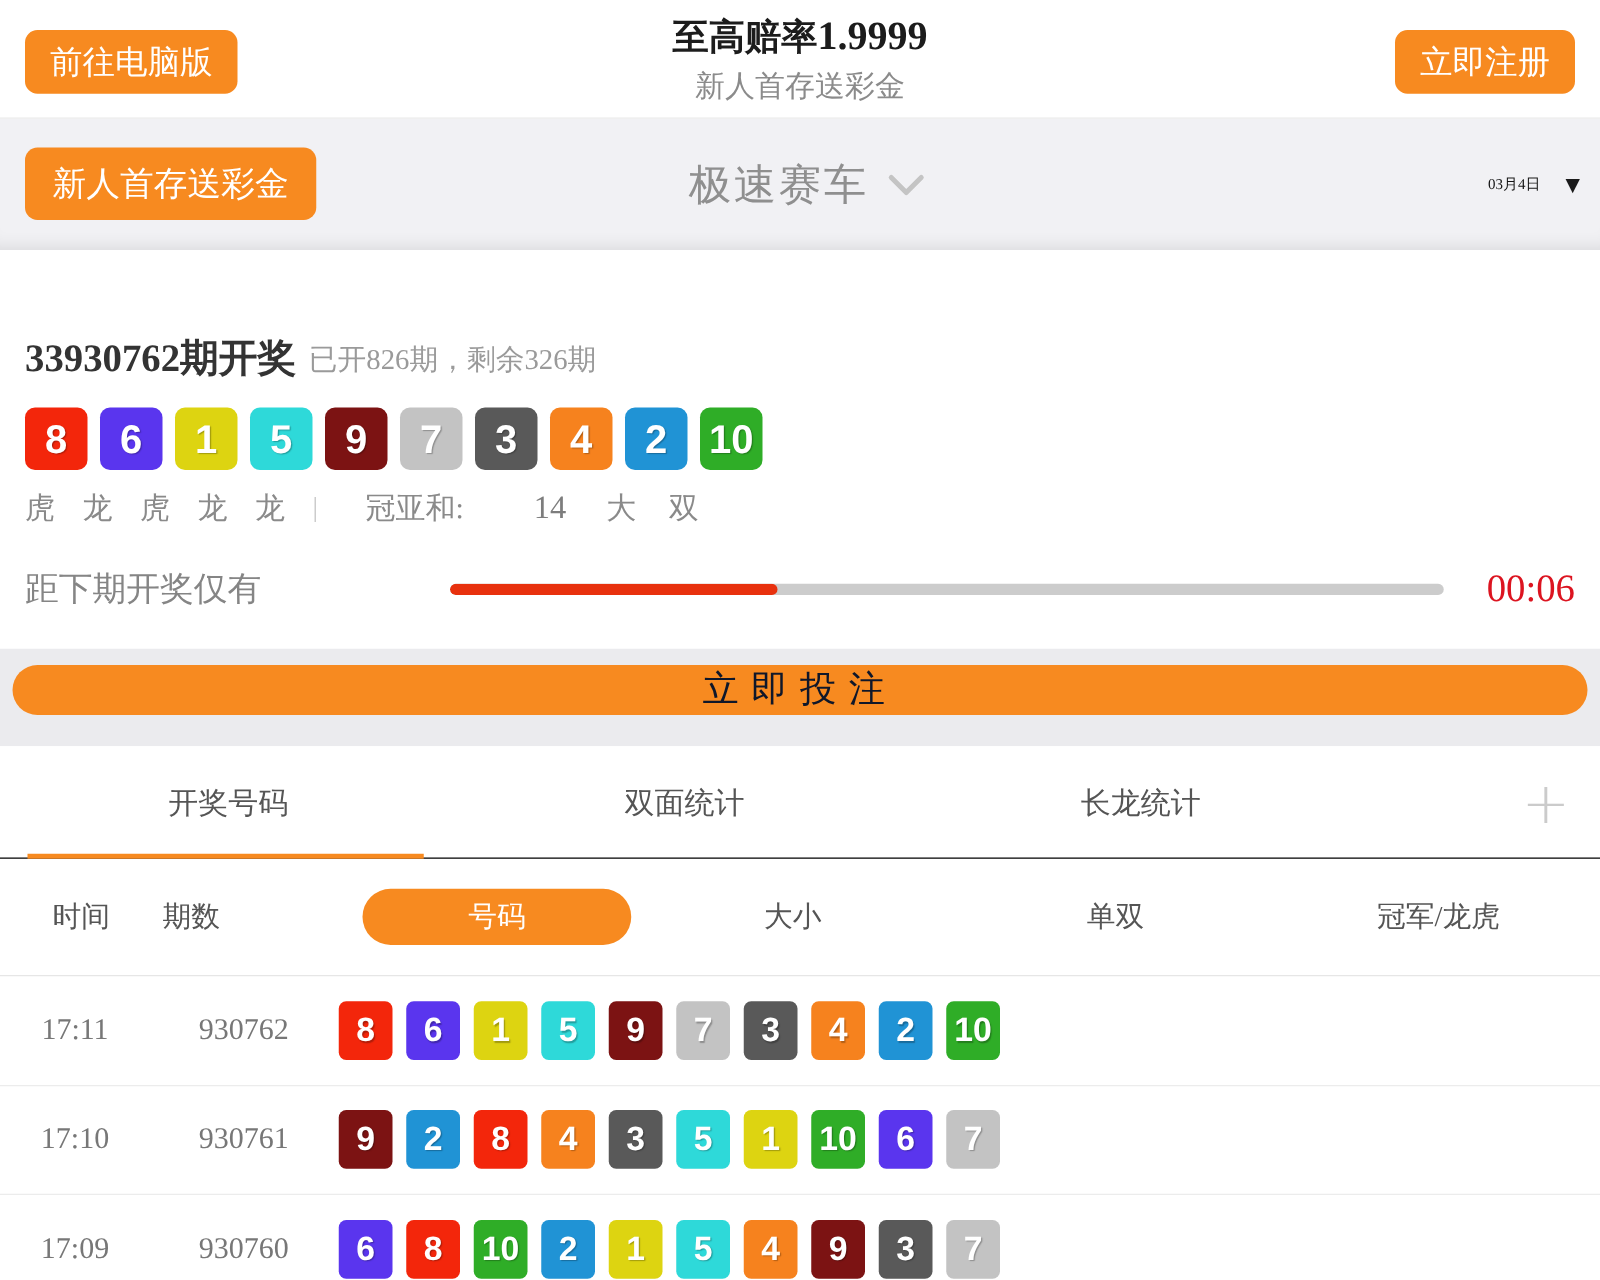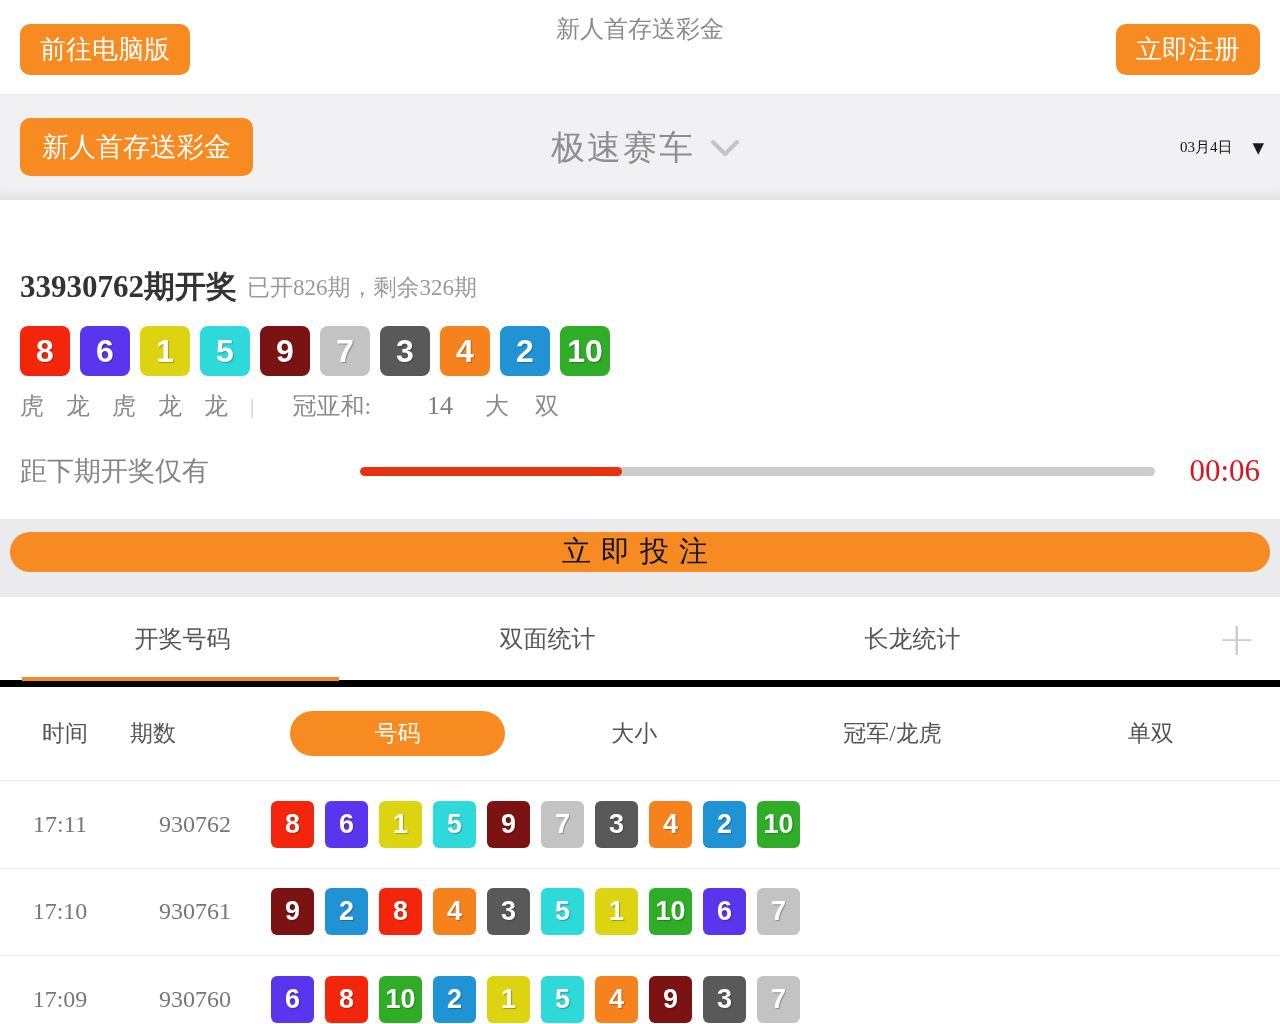--- a/index.html
+++ b/index.html
@@ -26,21 +26,21 @@
   
   .lottery-bar {
     height:105px; background:#f1f1f4; position:relative;
     box-shadow: inset 0 -14px 14px -12px rgba(0,0,0,0.10);
   }
   .view-all { position:absolute; left:20px; top:23px; font-size:27px; padding:11px 22px; }
   .lottery-center { position:absolute; left:0; right:0; top:0; height:100%; display:flex; align-items:center; justify-content:center; gap:14px;margin-left:12px; }
   .lottery-name { font-size:34px; color:#8f8f8f; letter-spacing:2px; }
   .chev { display:inline-flex; }
   .date-sel { position:absolute; right:16px; top:0; height:100%; display:flex; align-items:center; gap:20px; cursor:pointer; }
-  .date-text { font-size:15px; color:#141414; }
+  .date-text { font-size:12px; color:#141414; }
   .caret { font-size:15px; color:#1a1a1a; font-family:"DejaVu Sans", sans-serif; }
 
   
   .draw-info { padding:38px 20px 0 20px; background:#fff; }
   .issue-line { display:flex; align-items:center; gap:10px;margin-top:28px; }
   .issue-title { font-size:31px; font-weight:bold; color:#333; }
   .issue-progress { font-size:23px; color:#9a9a9a; }
   .balls-row { display:flex; gap:10px; margin-top:18px; }
   .ball {
     color:#fff; display:flex; align-items:center; justify-content:center;
@@ -64,21 +64,21 @@
 
   
   .bet-strip { margin-top:25px; background:#ebebee; padding:13px 10px 25px 10px; }
   .bet-button {
     width:100%; height:40px; border:none; border-radius:24px; cursor:pointer;
     background:var(--accent); color:#0f172a; font-size:29px; letter-spacing:10px;
     font-family:inherit;
   }
 
   
-  .tabs-bar { height:90px; background:#fff; display:flex; position:relative; border-bottom:7px solid #000000; }
+  .tabs-bar { height:90px; background:#fff; display:flex; position:relative; border-bottom:1px solid #000000; }
   .tab { width:365px; display:flex; align-items:center; justify-content:center; font-size:24px; color:#555; cursor:pointer; position:relative; }
   .tab.active::after { content:""; position:absolute; left:6%; right:7%; bottom:-1px; height:4px; background:var(--accent); }
   .plus-icon {
     position:absolute; right:24px; top:0; height:100%; display:flex; align-items:center;
     font-family:"DejaVu Sans",sans-serif; font-weight:200; font-size:46px; color:#cbcbcb; cursor:pointer;
   }
 
   
   .cols-row { height:94px; display:flex; align-items:center; border-bottom:1px solid #e6e6e6; font-size:23px; color:#555; }
   .col-time { width:130px; text-align:center; }
@@ -96,20 +96,23 @@
   .row-ball { width:43px; height:47px; border-radius:6px; font-size:27px; }
 </style>
 </head>
 <body>
 
 <div class="page">
 
   <div class="top-header">
     <button class="btn-orange goto-desktop">前往电脑版</button>
     <div class="header-center">
+      <div>
+        <span class="header-title">至高赔率</span><span class="header-odds">1.9999</span>
+      </div>
       <div class="header-sub">新人首存送彩金</div>
     </div>
     <button class="btn-orange register">立即注册</button>
   </div>
 
   <div class="lottery-bar">
     <button class="btn-orange view-all">新人首存送彩金</button>
     <div class="lottery-center">
       <span class="lottery-name">极速赛车</span>
       <span class="chev">
@@ -178,22 +181,22 @@
     <div class="plus-icon">+</div>
   </div>
 
   <div class="cols-row">
     <div class="col-time">时间</div>
     <div class="col-issue">期数</div>
     <div class="col-number-wrap">
       <div class="col-pill">号码</div>
     </div>
     <div class="col-flex">大小</div>
+    <div class="col-flex">单双</div>
     <div class="col-flex">冠军/龙虎</div>
-    <div class="col-flex">单双</div>
   </div>
 
   <div id="history-list">
       <div class="hrow">
         <div class="hcell time">17:11</div>
         <div class="hcell issue">930762</div>
         <div class="hballs">
           <div class="ball row-ball" style="background: rgb(243, 38, 11);">8</div>
           <div class="ball row-ball" style="background: rgb(90, 53, 238);">6</div>
           <div class="ball row-ball" style="background: rgb(221, 212, 17);">1</div>

